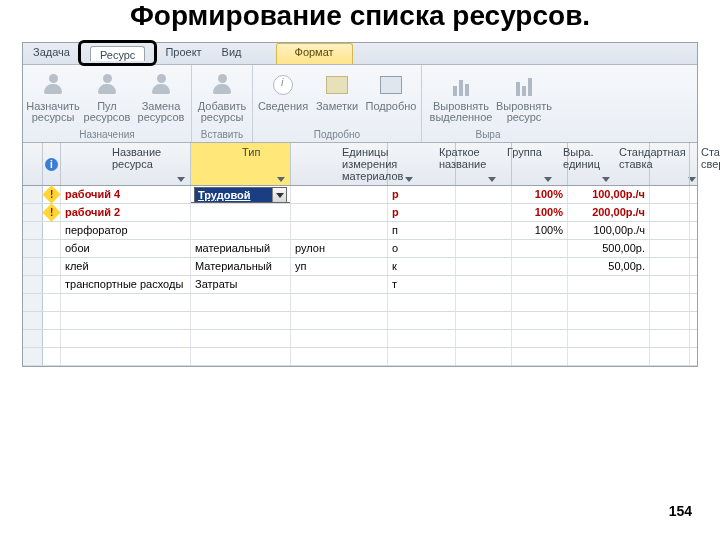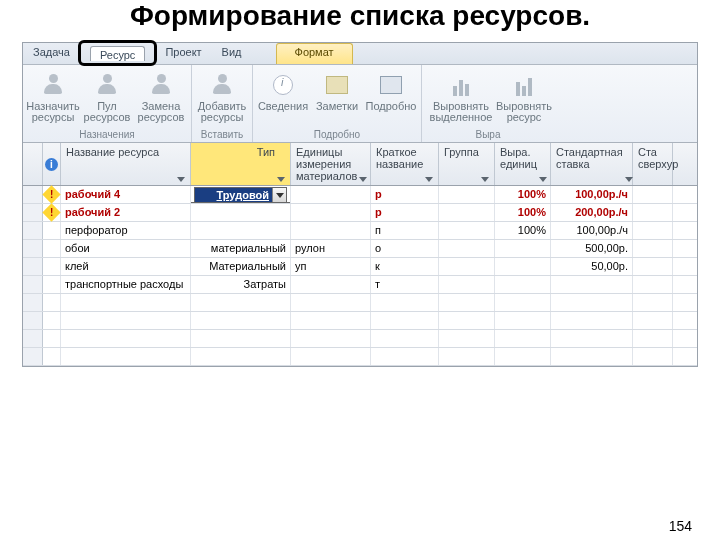--- a/index.html
+++ b/index.html
@@ -26,40 +26,40 @@
   .icon-info { width:20px; height:20px; border-radius:50%; border:1px solid #b0b8c8; background:#fff; position:relative; }
   .icon-info::after { content:"i"; position:absolute; left:7px; top:1px; color:#8090a0; font-style:italic; }
   .icon-bars { display:flex; gap:2px; align-items:flex-end; height:22px; }
   .icon-bars span { width:4px; background:#b0bac4; }
   .sheet-header { display:flex; background: linear-gradient(#f3f5f8,#e4e9f0); border-bottom:1px solid #9aa2ac; }
   .rowhdr-col { width:20px; border-right:1px solid #c0c8d2; }
   .info-col { width:18px; border-right:1px solid #c0c8d2; display:flex; align-items:center; justify-content:center; }
   .info-badge { width:13px; height:13px; border-radius:50%; background:#3a7dd6; color:#fff; font-size:10px; font-weight:bold; text-align:center; line-height:13px; }
   .colhdr { border-right:1px solid #c0c8d2; padding:3px 5px; color:#3d4650; position:relative; cursor:pointer; display:flex; align-items:flex-start; }
   .colhdr.active { background:#ffe77a; }
-  .colhdr .lbl { flex:1; line-height:12px; }
+  .colhdr .lbl { flex:1; line-height:12px;margin-left:46px; }
   .colhdr .dd { align-self:flex-end; width:0; height:0; border-left:4px solid transparent; border-right:4px solid transparent; border-top:5px solid #5a646e; margin-left:2px; }
   .row { display:flex; border-bottom:1px solid #d6dbe2; height:18px; }
   .rowhdr { width:20px; background:#eef1f6; border-right:1px solid #c0c8d2; }
   .warn-cell { width:18px; border-right:1px solid #e0e4ea; display:flex; align-items:center; justify-content:center; }
   .warn { width:13px; height:13px; background:#ffd633; transform:rotate(45deg); display:flex; align-items:center; justify-content:center; }
   .warn span { transform:rotate(-45deg); color:#b00000; font-weight:bold; font-size:10px; }
   .cell { border-right:1px solid #e0e4ea; padding:2px 4px; overflow:hidden; white-space:nowrap; }
   .red { color:#b00000; font-weight:bold; }
   .right { text-align:right; }
   .type-select { position:relative; }
   .type-sel-box { background:#fff; border:1px solid #666; height:16px; display:flex; align-items:center; margin:-1px; }
   .type-sel-box .val { flex:1; background:#1a3e82; color:#fff; padding:1px 3px; text-decoration:underline; }
   .type-sel-box .btn { width:14px; height:14px; background:linear-gradient(#f8f8f8,#d8d8d8); border-left:1px solid #888; display:flex; align-items:center; justify-content:center; }
   .type-sel-box .btn::after { content:""; border-left:4px solid transparent; border-right:4px solid transparent; border-top:5px solid #333; }
   .dropdown { position:absolute; top:16px; left:-1px; width:130px; background:#fff; border:1px solid #666; z-index:10; }
-  .page-num { position:absolute; right:28px; bottom:6px; font-size:14px; color:#000; }
+  .page-num { position:absolute; right:28px; bottom:21px; font-size:14px; color:#000;font-weight:bold; }
   .c-name { width:130px; }
-  .c-type { width:100px;text-align:right; }
-  .c-unit { width:80px;align-items:center; }
+  .c-type { width:100px; }
+  .c-unit { width:97px;align-items:center; }
   .c-short { width:68px; }
   .c-group { width:56px; }
   .c-max { width:56px; }
   .c-rate { width:82px; }
   .c-over { width:40px; }
 </style>
 </head>
 <body>
 
 <div class="slide-title">Формирование списка ресурсов.</div>

